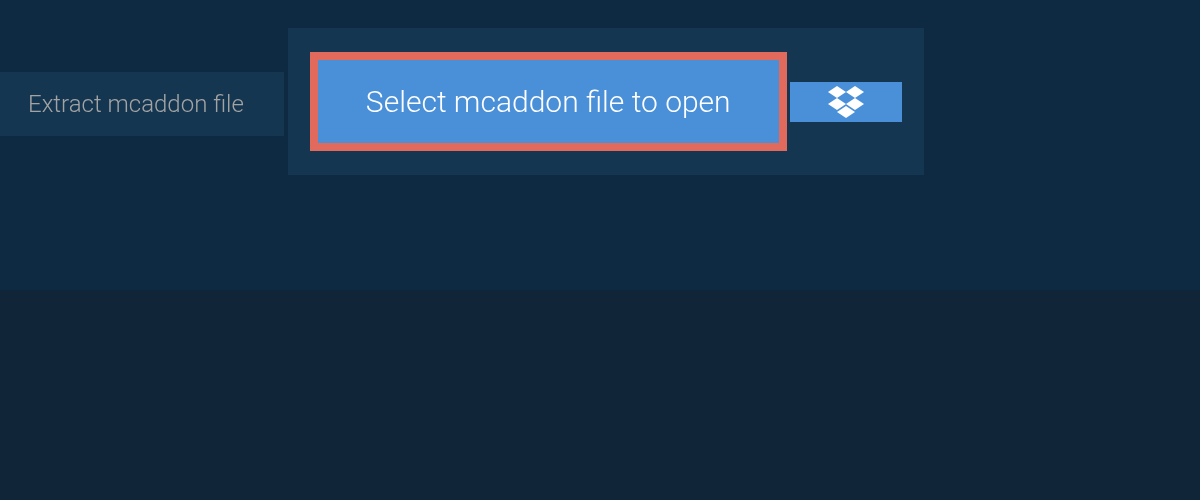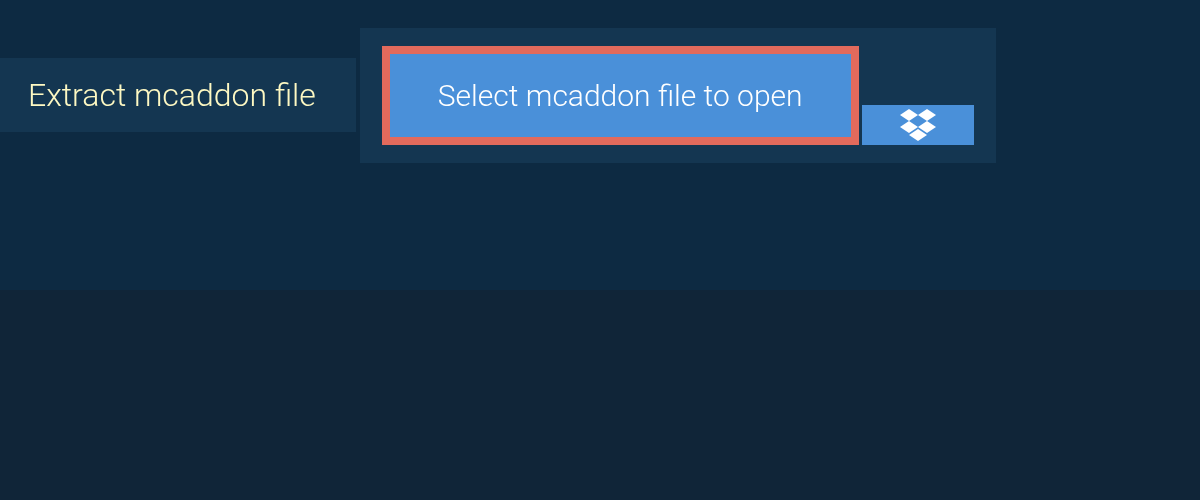--- a/index.html
+++ b/index.html
@@ -15,30 +15,30 @@
       overflow: hidden;
     }
     .tab-header {
       background: #143651;
       display: inline-block;
       padding: 18px 40px 18px 28px;
       margin-top: 32px;
       margin-left: 0;
     }
     .tab-header-label {
-      color: #fef9c3;
-      font-size: 32px;
+      color: #a3a3a3;
+      font-size: 24px;
       font-weight: 300;
     }
     .content-panel {
       background: #143651;
       margin-top: 28px;
-      padding: 18px 22px;
+      padding: 24px 22px;
       display: inline-flex;
-      align-items: flex-end;
+      align-items: center;
       gap: 3px;
     }
     .select-button {
       background: #4a90d9;
       border: 8px solid #e26a5c;
       padding: 24px 48px;
       display: flex;
       align-items: center;
       justify-content: center;
       cursor: pointer;

